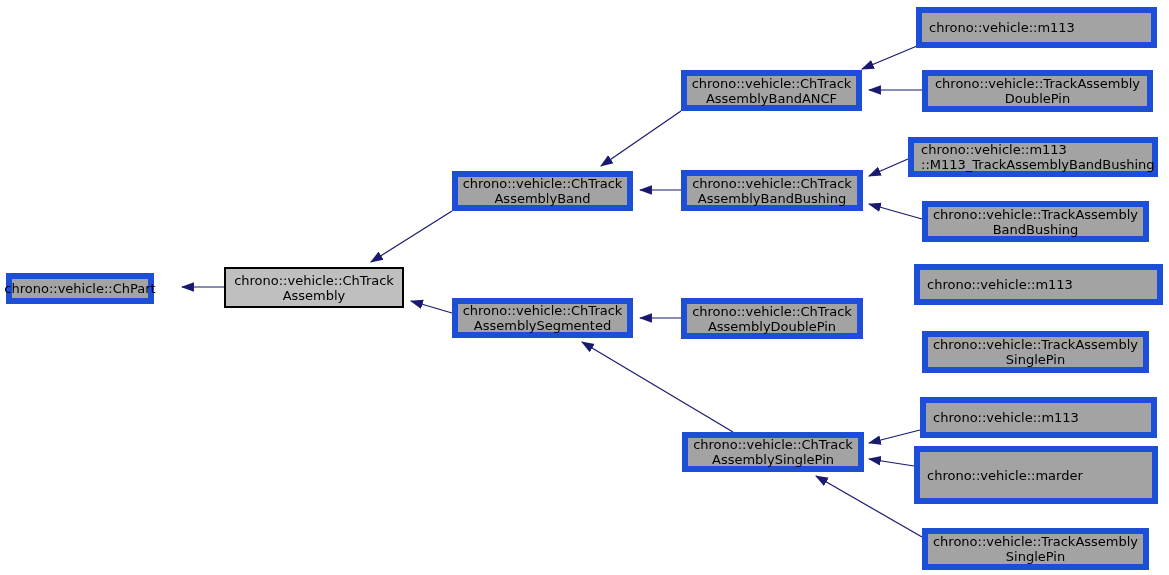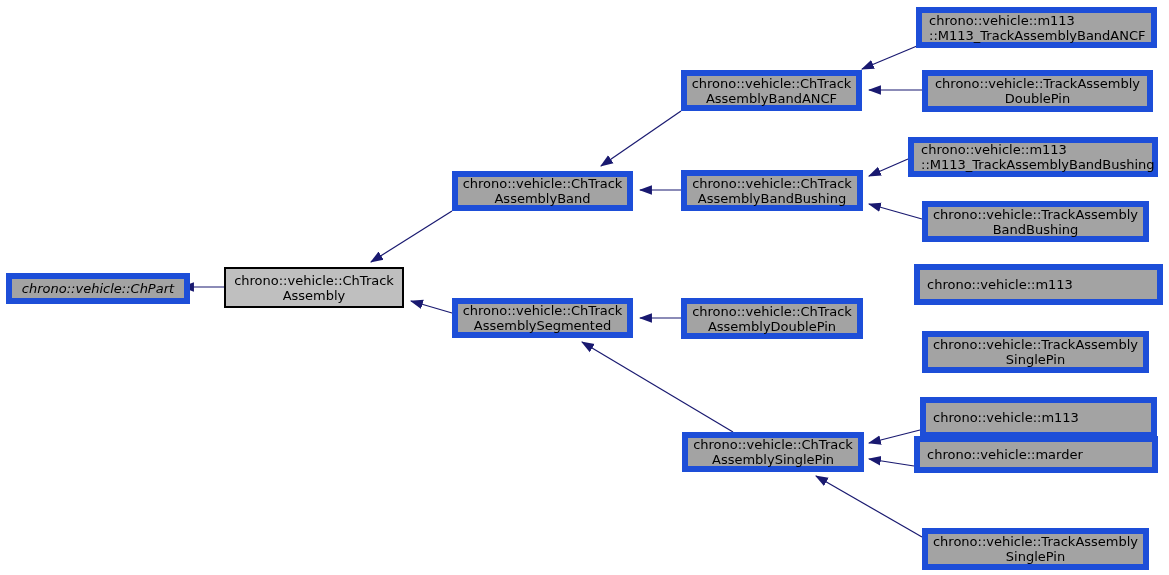--- a/index.html
+++ b/index.html
@@ -63,21 +63,21 @@
       <line x1="908" y1="159" x2="869" y2="176" marker-end="url(#arrow)"></line>
       <line x1="922" y1="219" x2="869" y2="204" marker-end="url(#arrow)"></line>
       <line x1="681" y1="318" x2="640" y2="318" marker-end="url(#arrow)"></line>
       <line x1="733" y1="432" x2="582" y2="342" marker-end="url(#arrow)"></line>
       <line x1="920" y1="430" x2="869" y2="443" marker-end="url(#arrow)"></line>
       <line x1="914" y1="466" x2="869" y2="459" marker-end="url(#arrow)"></line>
       <line x1="922" y1="537" x2="816" y2="476" marker-end="url(#arrow)"></line>
     </g>
   </svg>
 
-  <div class="node" style="left:6px; top:273px; width:184px; height:31px;font-style:italic;">
+  <div class="node" style="left:6px; top:273px; width:148px; height:31px;">
     <span>chrono::vehicle::ChPart</span>
   </div>
 
   <div class="node highlight" style="left:224px; top:267px; width:180px; height:41px;">
     <span>chrono::vehicle::ChTrack</span>
     <span>Assembly</span>
   </div>
 
   <div class="node" style="left:452px; top:171px; width:181px; height:40px;">
     <span>chrono::vehicle::ChTrack</span>
@@ -100,21 +100,20 @@
     <span>chrono::vehicle::ChTrack</span>
     <span>AssemblyDoublePin</span>
   </div>
   <div class="node" style="left:682px; top:432px; width:182px; height:40px;">
     <span>chrono::vehicle::ChTrack</span>
     <span>AssemblySinglePin</span>
   </div>
 
   <div class="node left-align" style="left:916px; top:7px; width:241px; height:41px;">
     <span>chrono::vehicle::m113</span>
-    <span>::M113_TrackAssemblyBandANCF</span>
   </div>
   <div class="node" style="left:922px; top:70px; width:231px; height:42px;">
     <span>chrono::vehicle::TrackAssembly</span>
     <span>DoublePin</span>
   </div>
   <div class="node left-align" style="left:908px; top:137px; width:250px; height:40px;">
     <span>chrono::vehicle::m113</span>
     <span>::M113_TrackAssemblyBandBushing</span>
   </div>
   <div class="node" style="left:922px; top:201px; width:227px; height:41px;">
@@ -124,21 +123,21 @@
   <div class="node left-align" style="left:914px; top:264px; width:249px; height:41px;">
     <span>chrono::vehicle::m113</span>
   </div>
   <div class="node" style="left:922px; top:331px; width:227px; height:42px;">
     <span>chrono::vehicle::TrackAssembly</span>
     <span>SinglePin</span>
   </div>
   <div class="node left-align" style="left:920px; top:397px; width:237px; height:41px;">
     <span>chrono::vehicle::m113</span>
   </div>
-  <div class="node left-align" style="left:914px; top:436px; width:244px; height:37px;">
+  <div class="node left-align" style="left:914px; top:446px; width:244px; height:58px;">
     <span>chrono::vehicle::marder</span>
   </div>
   <div class="node" style="left:922px; top:528px; width:227px; height:42px;">
     <span>chrono::vehicle::TrackAssembly</span>
     <span>SinglePin</span>
   </div>
 
 </div>
 
 </body></html>

